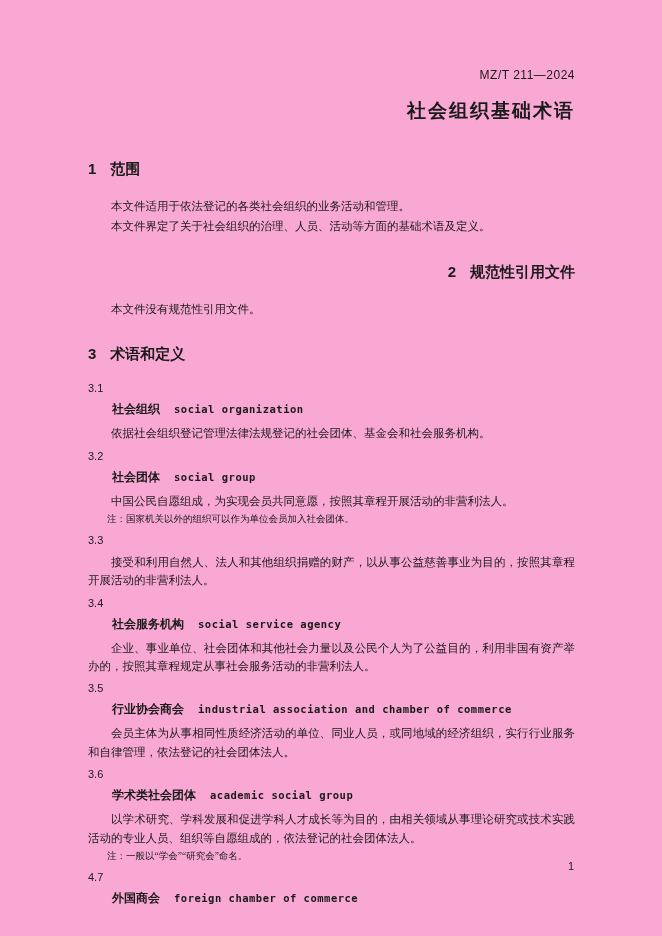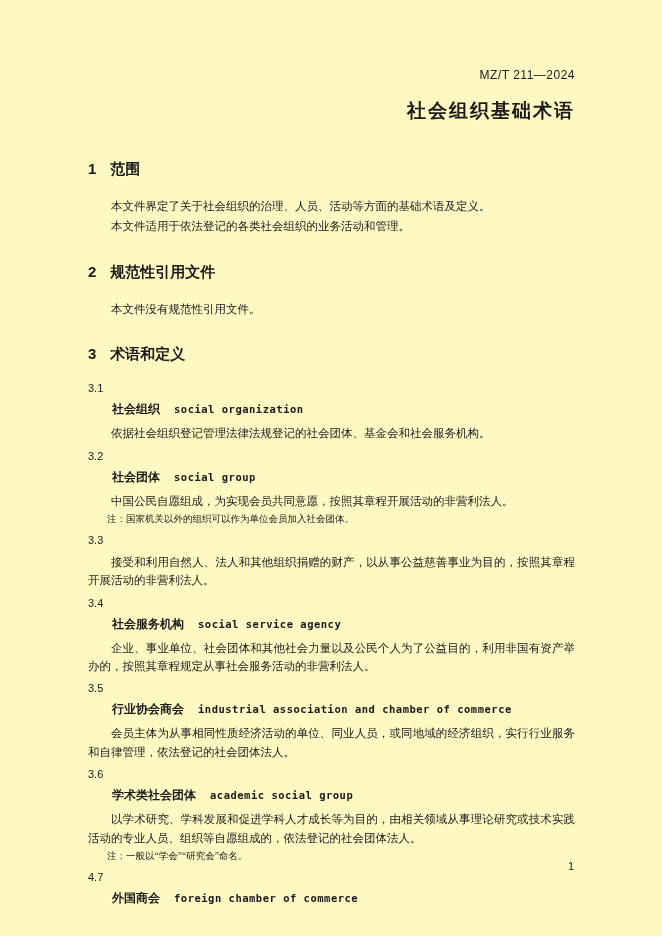--- a/index.html
+++ b/index.html
@@ -1,20 +1,20 @@
 <!DOCTYPE html>
 <html><head>
 <meta charset="utf-8">
 <style>
   html,body{margin:0;padding:0;background:#e8e8e8;}
   .page{
     position:relative;
     width:662px;height:936px;
     margin:0 auto;
-    background:#fef9c3;
+    background:#f9a8d4;
     box-sizing:border-box;
     padding:68px 87px 0 88px;
     font-family:"Liberation Serif","DejaVu Serif",serif;
     color:#1a1a1a;
     overflow:hidden;
   }
   .doc-number{
     text-align:right;
     font-family:"Liberation Sans","DejaVu Sans",sans-serif;
     font-size:12px;
@@ -92,24 +92,24 @@
 
 <div class="page">
 
   <div class="doc-number">MZ/T 211—2024</div>
 
   <div class="doc-title">社会组织基础术语</div>
 
   <div class="sec-heading">
     <span class="sec-num">1</span><span>范围</span>
   </div>
+  <p class="body-p">本文件适用于依法登记的各类社会组织的业务活动和管理。</p>
   <p class="body-p">本文件界定了关于社会组织的治理、人员、活动等方面的基础术语及定义。</p>
-  <p class="body-p">本文件适用于依法登记的各类社会组织的业务活动和管理。</p>
 
-  <div class="sec-heading" style="margin-top:26px;">
+  <div class="sec-heading" style="margin-top:26px;text-align:right;">
     <span class="sec-num">2</span><span>规范性引用文件</span>
   </div>
   <p class="body-p">本文件没有规范性引用文件。</p>
 
   <div class="sec-heading" style="margin-top:26px;">
     <span class="sec-num">3</span><span>术语和定义</span>
   </div>
 
   <div class="term-block">
     <div class="term-num">3.1</div>

